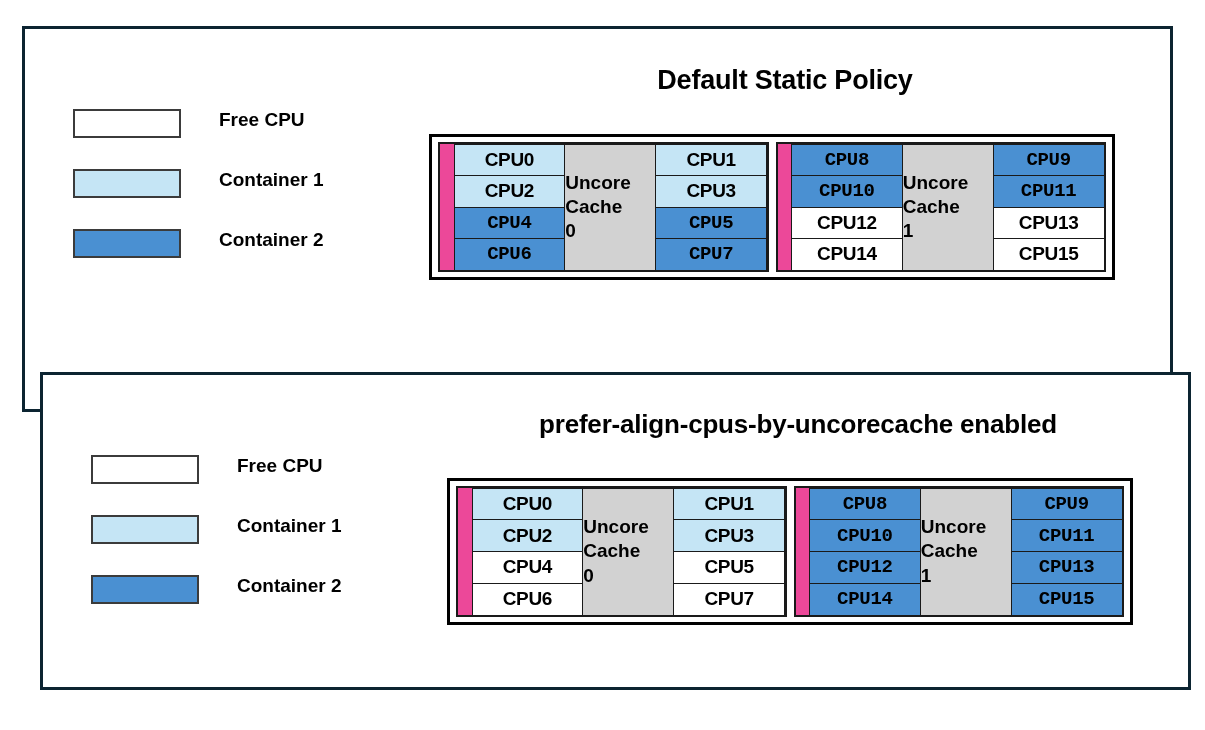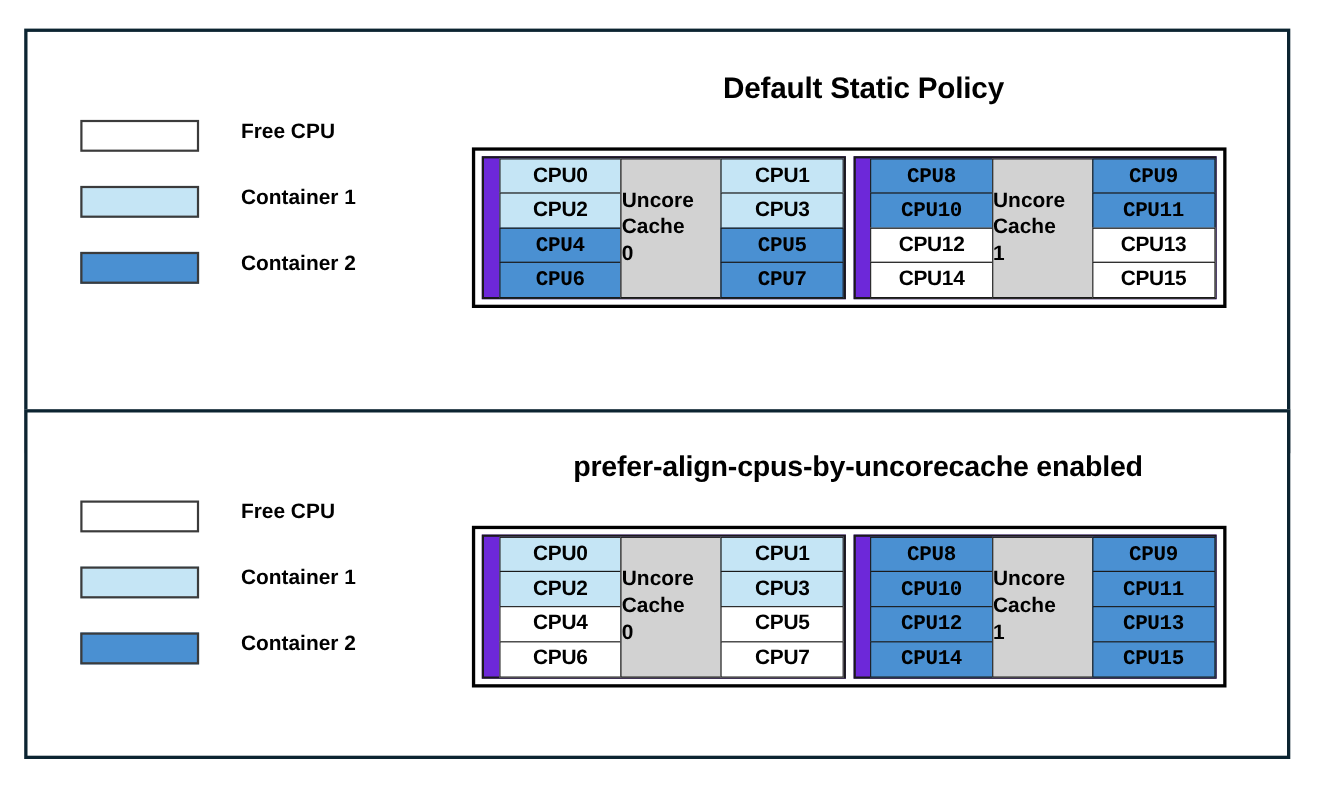--- a/index.html
+++ b/index.html
@@ -15,21 +15,21 @@
     overflow: hidden;
   }
 
   .panel {
     position: absolute;
     box-sizing: border-box;
     border: 3px solid #0c2431;
     background: #ffffff;
   }
   #panel-1 { left: 22px; top: 26px;  width: 1151px; height: 386px; }
-  #panel-2 { left: 22px; top: 372px; width: 1151px; height: 318px; }
+  #panel-2 { left: 40px; top: 372px; width: 1151px; height: 318px; }
 
   .panel-title {
     position: absolute;
     top: 36px;
     left: 400px;
     width: 720px;
     text-align: center;
     font-size: 27px;
     font-weight: bold;
     color: #000000;
@@ -85,21 +85,21 @@
     background: #ffffff;
     padding: 5px 6px;
     display: flex;
     gap: 7px;
   }
   #panel-2 .grid-box { top: 103px; height: 147px; }
 
   .socket {
     box-sizing: border-box;
     border: 2px solid #1a1a1a;
-    background: #6d28d9;
+    background: #ec4899;
     display: flex;
     flex: 1 1 0;
     padding-left: 14px;
   }
   .cpu-col {
     display: flex;
     flex-direction: column;
     flex: 1 1 0;
     min-width: 0;
   }

